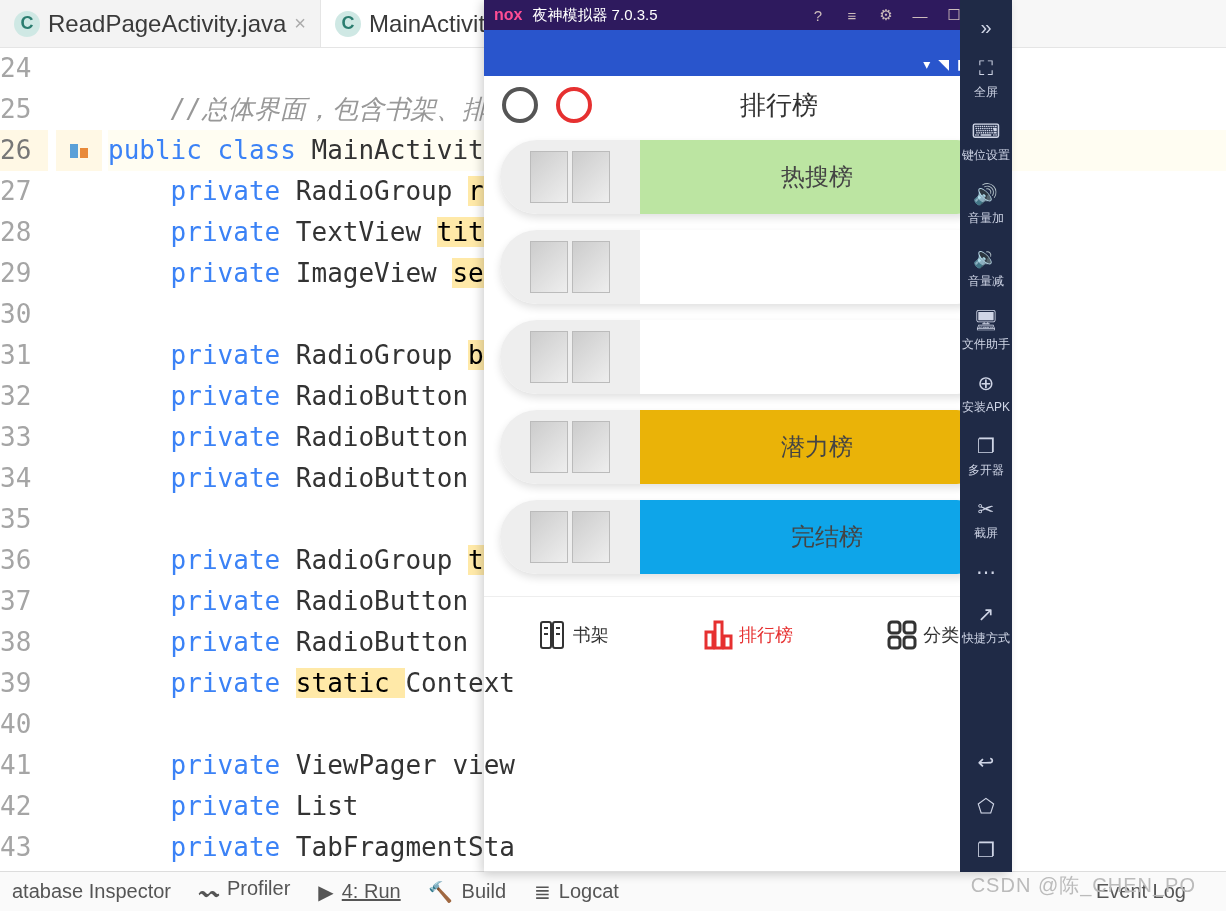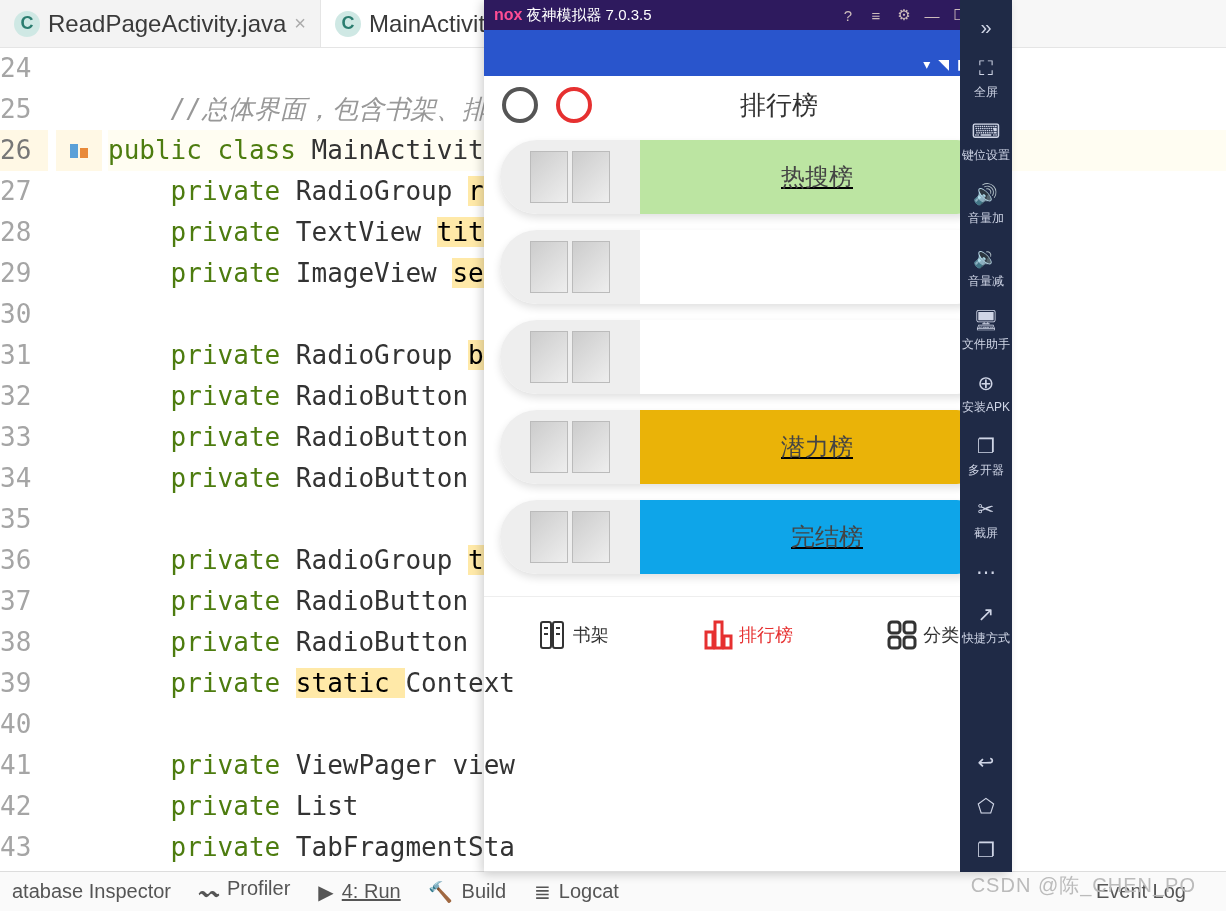--- a/index.html
+++ b/index.html
@@ -14,44 +14,44 @@
   .editor { position: absolute; top: 48px; bottom: 40px; left:0; right:0; display:flex; }
   .gutter { width: 56px; text-align: left; padding-right: 8px; color:#a5a5a5; font-family: Consolas, monospace; font-size: 26px; }
   .gutter div { height: 41px; line-height: 41px; }
   .gutter .hl { background:#fff8e5; color:#777; }
   .extra-gutter { width: 46px; }
   .extra-gutter div { height:41px; display:flex; align-items:center; justify-content:center;}
   .extra-gutter .marker { background:#fff8e5; }
   .code { flex:1; font-family: Consolas, monospace; font-size: 26px; white-space: pre; padding-left: 6px;}
   .code div { height:41px; line-height:41px; }
   .code .hl-line { background:#fffdf2; }
-  .kw { color:#4d7c0f;margin-top:34px; }
+  .kw { color:#3b82f6;margin-top:34px; }
   .ident { color:#333; }
   .warn { background:#ffe9a8; }
   .comment { color:#989898; font-style: italic; }
   .bottom-bar { position:absolute; bottom:0; left:0; right:0; height:40px; border-top:1px solid #ddd; display:flex; align-items:center; padding:0 12px; font-size:20px; color:#555; background:#fafafa;}
   .bottom-bar .item { display:flex; gap:8px; margin-right:28px;}
   .bottom-bar .spacer { flex:1;}
   .watermark { position:absolute; right:30px; bottom:12px; font-size:20px; color:#bbb; letter-spacing:1px;}
   
   .emu { position:absolute; left:484px; top:0; width:526px; height:872px; box-shadow:-2px 2px 10px rgba(0,0,0,.2);}
-  .emu-titlebar { height:30px; background:#2e1a5e; color:#fff; display:flex; align-items:center; padding:0 10px; font-size:15px; gap:4px;}
+  .emu-titlebar { height:30px; background:#2e1a5e; color:#fff; display:flex; align-items:center; padding:0 10px; font-size:15px; gap:10px;}
   .emu-titlebar .logo { font-weight:bold; color:#ff4d94; font-size:16px;}
   .emu-titlebar .title-spacer{flex:1;}
   .emu-titlebar .tbtn{ width:24px; text-align:center; color:#cbb;}
   .emu-menubar { height:22px; background:#2955cc;}
   .status-bar { height:24px; background:#2955cc; color:#fff; display:flex; align-items:center; justify-content:flex-end; padding:0 10px; font-size:14px; gap:8px;}
   .phone-screen { background:#ffffff; height:596px; position:relative;}
   .phone-header { height:58px; display:flex; align-items:center; padding:0 18px; gap:18px;}
   .phone-header .ico{ width:36px; height:36px; border-radius:50%; border:4px solid #444; position:relative;}
   .phone-header .ico.male{ border-color:#555;}
   .phone-header .ico.female{ border-color:#e63030;}
   .phone-header .title{ flex:1; text-align:center; font-size:26px; color:#333;}
   .phone-header .search{ font-size:26px; color:#666;}
-  .rank-list { padding: 6px 16px; text-decoration: underline; }
+  .rank-list { padding: 6px 16px; }
   .rank-item { height:74px; margin-bottom:16px; border-radius:40px; display:flex; overflow:hidden; box-shadow:0 4px 8px rgba(0,0,0,.12);}
   .rank-item .thumb { width:140px; background:#eee; display:flex; align-items:center; justify-content:center; gap:4px;}
   .rank-item .thumb span{ width:38px; height:52px; background:linear-gradient(135deg,#ccc,#eee); border:1px solid #bbb;}
   .rank-item .label { flex:1; display:flex; align-items:center; justify-content:center; font-size:24px; color:#444;}
   .c1 .label{ background:#bce5a2;}
   .c2 .label{ background:#d6baf0;}
   .c3 .label{ background:#f1c8cd;}
   .c4 .label{ background:#eab308;}
   .c5 .label{ background:#0ea5e9;padding-left:20px;}
   .phone-nav { position:absolute; bottom:0; left:0; right:0; height:76px; display:flex; border-top:1px solid #eee;}

